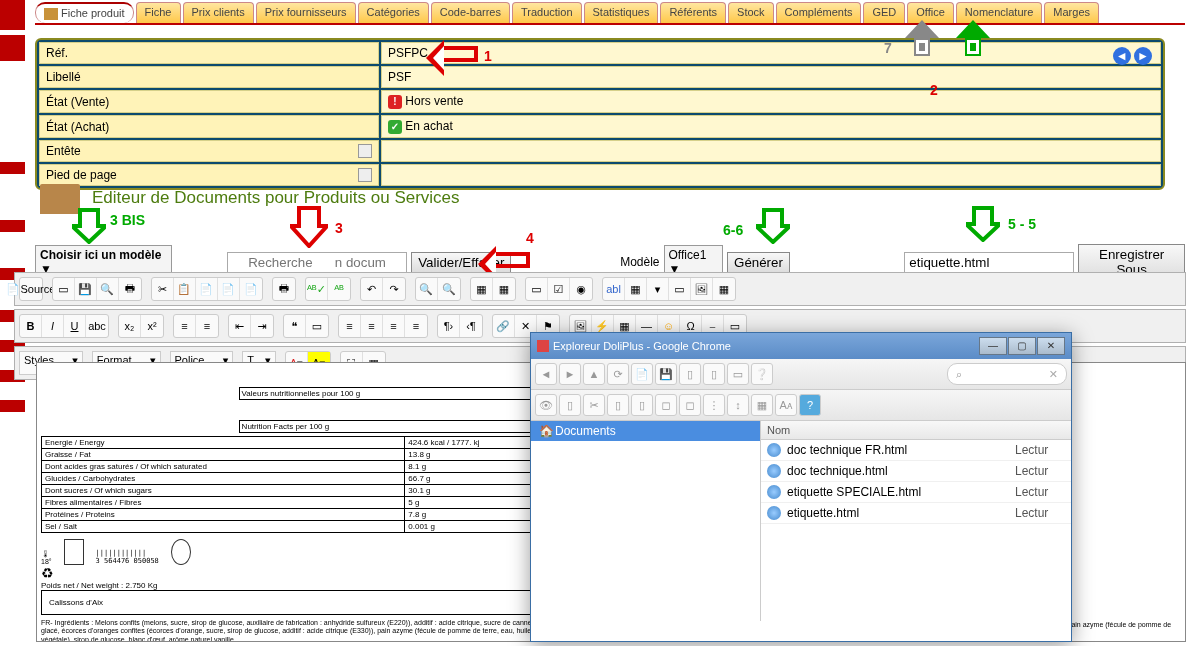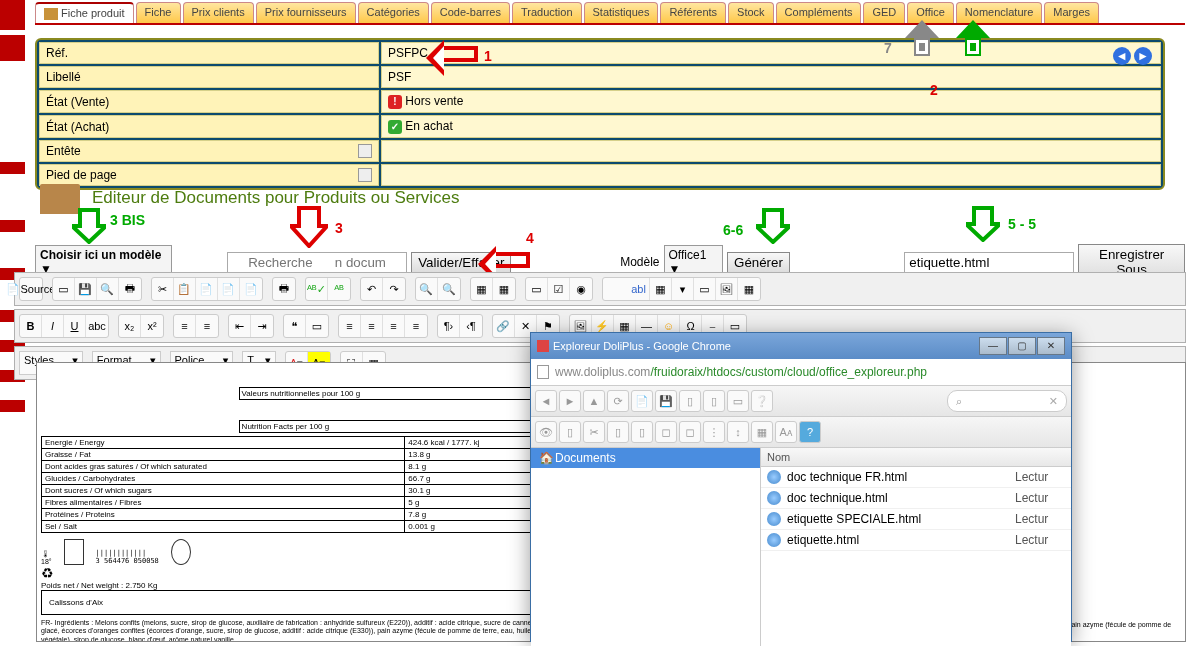--- a/index.html
+++ b/index.html
@@ -11,21 +11,21 @@
 .rs3 { top: 162px; height: 12px; }
 .rs4 { top: 220px; height: 12px; }
 .rs5 { top: 268px; height: 12px; }
 .rs6 { top: 310px; height: 12px; }
 .rs7 { top: 340px; height: 12px; }
 .rs8 { top: 370px; height: 12px; }
 .rs9 { top: 400px; height: 12px; }
 
 .tabs { position: absolute; top: 2px; left: 35px; display: flex; gap: 2px; border-bottom: 2px solid #b00; width: 1150px; }
 .tab { padding: 3px 8px; background: linear-gradient(#ffe6a0, #ffc84a); border: 1px solid #c88; border-bottom: none; border-radius: 4px 4px 0 0; font-size: 11px; color: #444; cursor: pointer; }
-.tab.active { background: #fff; border-top: 2px solid #a00; }
+.tab.active { background: #fff; border-top: 2px solid #a00; border-radius: 10px; }
 .folder-ico { width: 14px; height: 12px; background: #c8923a; display: inline-block; vertical-align: middle; margin-right: 3px; }
 
 .info-table { position: absolute; top: 38px; left: 35px; width: 1130px; border: 2px solid #8a8a20; border-radius: 6px; background: #0c4a6e; }
 .info-table tr td { border: 1px solid #d6d08a; padding: 3px 6px; font-size: 12px; }
 .info-table td:first-child { width: 340px; background: #fff3b8; }
 .info-table td:nth-child(2) { background: #fff8d0; }
 .status-red { display: inline-block; width: 14px; height: 14px; background: #d22; border-radius: 3px; text-align: center; color: #fff; font-weight: bold; font-size: 10px; line-height: 14px; }
 .status-green { display: inline-block; width: 14px; height: 14px; background: #3a3; border-radius: 3px; text-align: center; color: #fff; font-weight: bold; font-size: 10px; line-height: 14px; }
 .edit-icon { display: inline-block; width: 14px; height: 14px; background: #eee; border: 1px solid #999; position: relative; }
 .nav-arrows { position: absolute; right: 8px; top: 4px; }
@@ -264,21 +264,21 @@
     <span class="tool-group">
         <span class="tool-btn">▦</span>
         <span class="tool-btn">▦</span>
       </span>
     <span class="tool-group">
         <span class="tool-btn">▭</span>
         <span class="tool-btn">☑</span>
         <span class="tool-btn">◉</span>
       </span>
     <span class="tool-group">
-        <span class="tool-btn" style="color:#36c;margin-left:25px;">abl</span>
+        <span class="tool-btn" style="color:#36c;">abl</span>
         <span class="tool-btn">▦</span>
         <span class="tool-btn">▾</span>
         <span class="tool-btn">▭</span>
         <span class="tool-btn">🖼</span>
         <span class="tool-btn">▦</span>
       </span>
   </div>
   <div class="toolbar row2">
     <span class="tool-group">
         <span class="tool-btn">
@@ -410,24 +410,20 @@
 
 <div class="chrome-win">
   <div class="chrome-title">
     <span class="left-ico"></span>
     <span>Exploreur DoliPlus - Google Chrome</span>
     <div class="win-btns">
       <span class="win-btn">—</span>
       <span class="win-btn">▢</span>
       <span class="win-btn">✕</span>
     </div>
-  </div>
-  <div class="addr-bar">
-    <span class="page-ico"></span>
-    <span><span class="url-gray">www.doliplus.com</span><span class="url-green">/fruidoraix/htdocs/custom/cloud/office_exploreur.php</span></span>
   </div>
   <div class="fm-toolbar">
     <span class="fm-btn">◄</span>
     <span class="fm-btn">►</span>
     <span class="fm-btn">▲</span>
     <span class="fm-btn">⟳</span>
     <span class="fm-btn">📄</span>
     <span class="fm-btn">💾</span>
     <span class="fm-btn">▯</span>
     <span class="fm-btn">▯</span>

